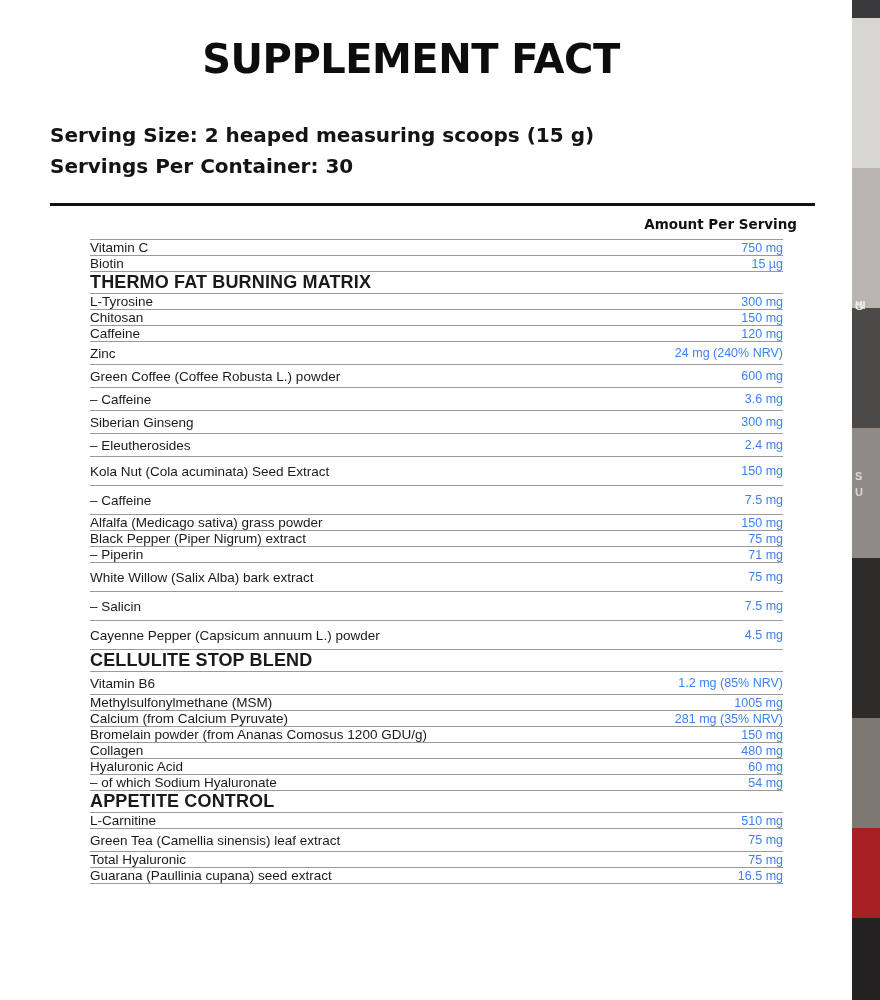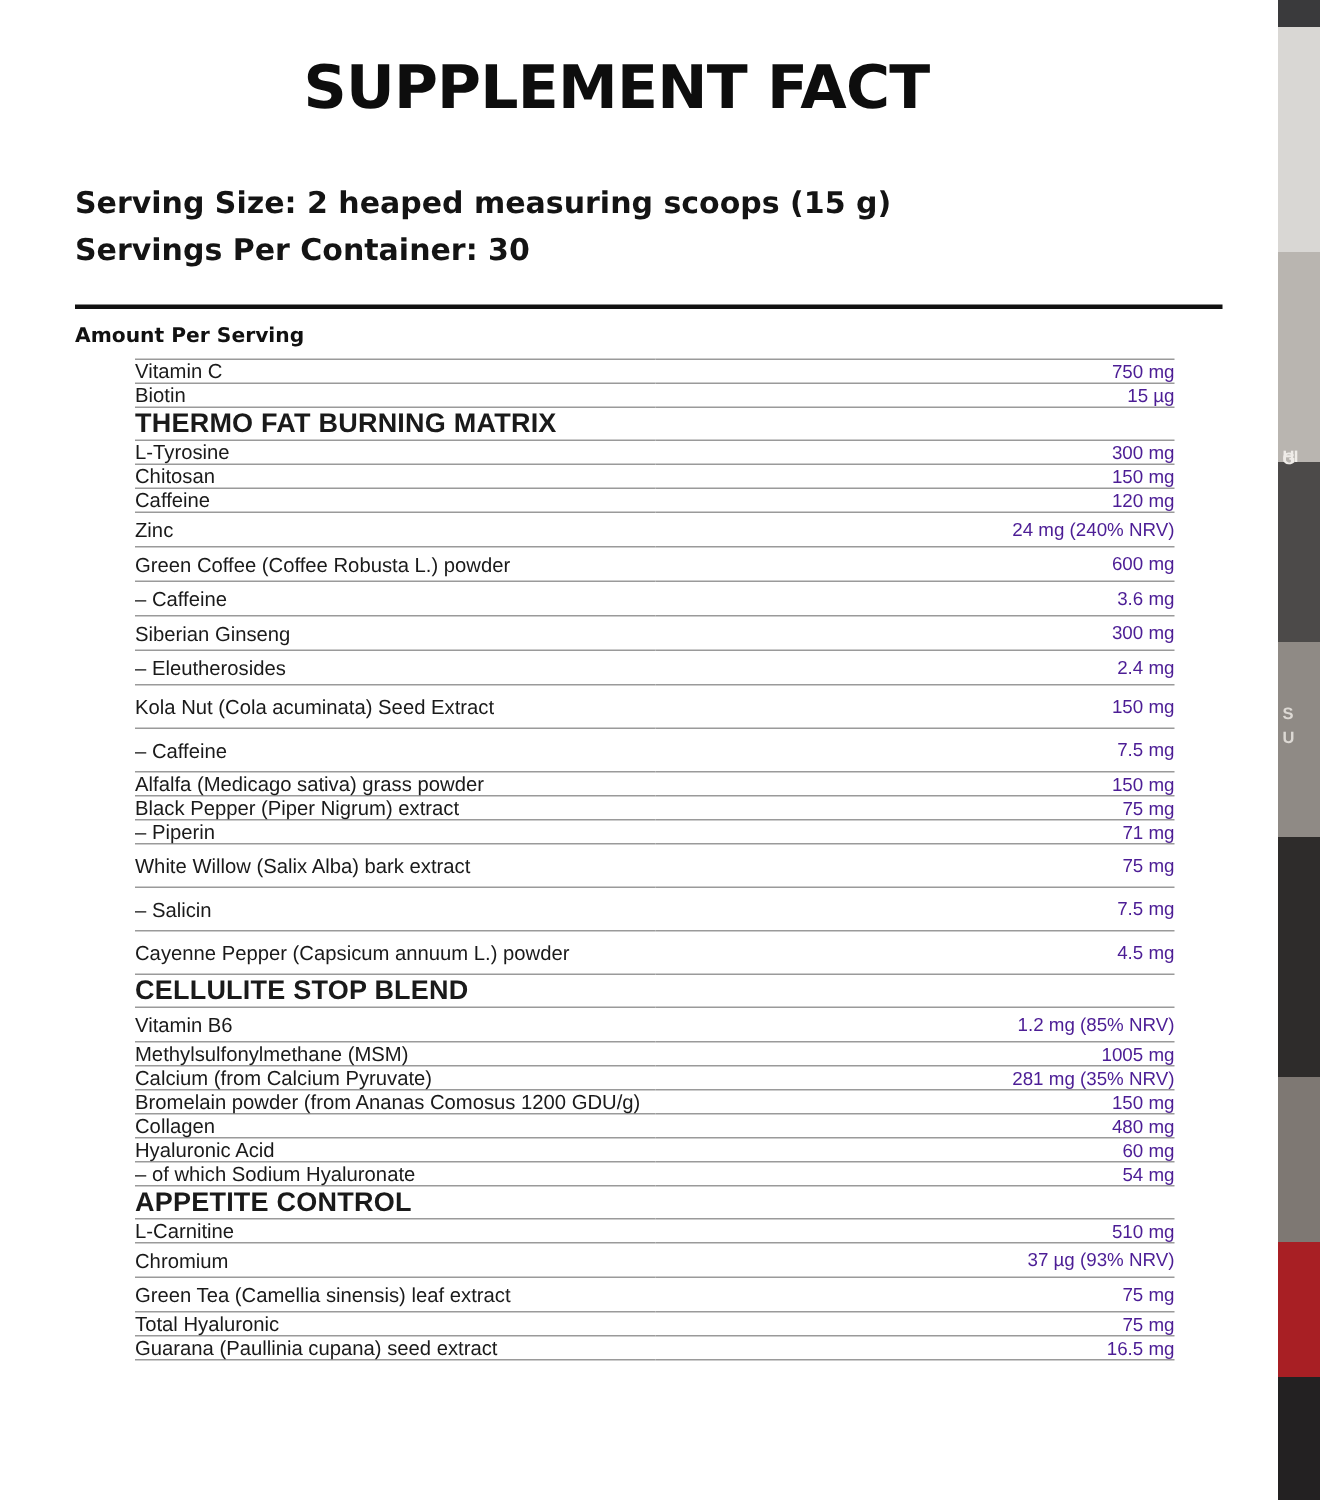--- a/index.html
+++ b/index.html
@@ -82,21 +82,21 @@
   .rule {
     margin: 21px 0 0 50px;
     width: 765px;
     height: 3px;
     background: #111111;
   }
 
   .amount-header {
     width: 765px;
     margin: 10px 0 0 50px;
-    text-align: left;
+    text-align: right;
     font-family: "DejaVu Sans", sans-serif;
     font-weight: bold;
     font-size: 13.5px;
     color: #111111;
     padding-right: 18px;
     box-sizing: border-box;
   }
 
   table.facts {
     margin: 7px 0 0 90px;
@@ -113,21 +113,21 @@
   table.facts tr:first-child td { border-top: 1px solid #9a9a9a; }
 
   td.name {
     font-size: 13.5px;
     color: #1a1a1a;
     padding: 3px 0 3px 46px;
     height: 15px;
   }
   td.amt {
     font-size: 12.5px;
-    color: #4c1d95;
+    color: #3b82f6;
     text-align: right;
     padding: 3px 14px 3px 0;
     white-space: nowrap;
   }
   tr.heading td.name {
     font-weight: bold;
     font-size: 18px;
     letter-spacing: 0.15px;
   }
   tr.tall td { height: 22px; }
@@ -259,24 +259,20 @@
         <td class="name">– of which Sodium Hyaluronate</td>
         <td class="amt">54 mg</td>
       </tr>
       <tr class="heading">
         <td class="name">APPETITE CONTROL</td>
         <td class="amt"></td>
       </tr>
       <tr>
         <td class="name">L-Carnitine</td>
         <td class="amt">510 mg</td>
-      </tr>
-      <tr class="tall">
-        <td class="name">Chromium</td>
-        <td class="amt">37 µg (93% NRV)</td>
       </tr>
       <tr class="tall">
         <td class="name">Green Tea (Camellia sinensis) leaf extract</td>
         <td class="amt">75 mg</td>
       </tr>
       <tr>
         <td class="name">Total Hyaluronic</td>
         <td class="amt">75 mg</td>
       </tr>
       <tr>

